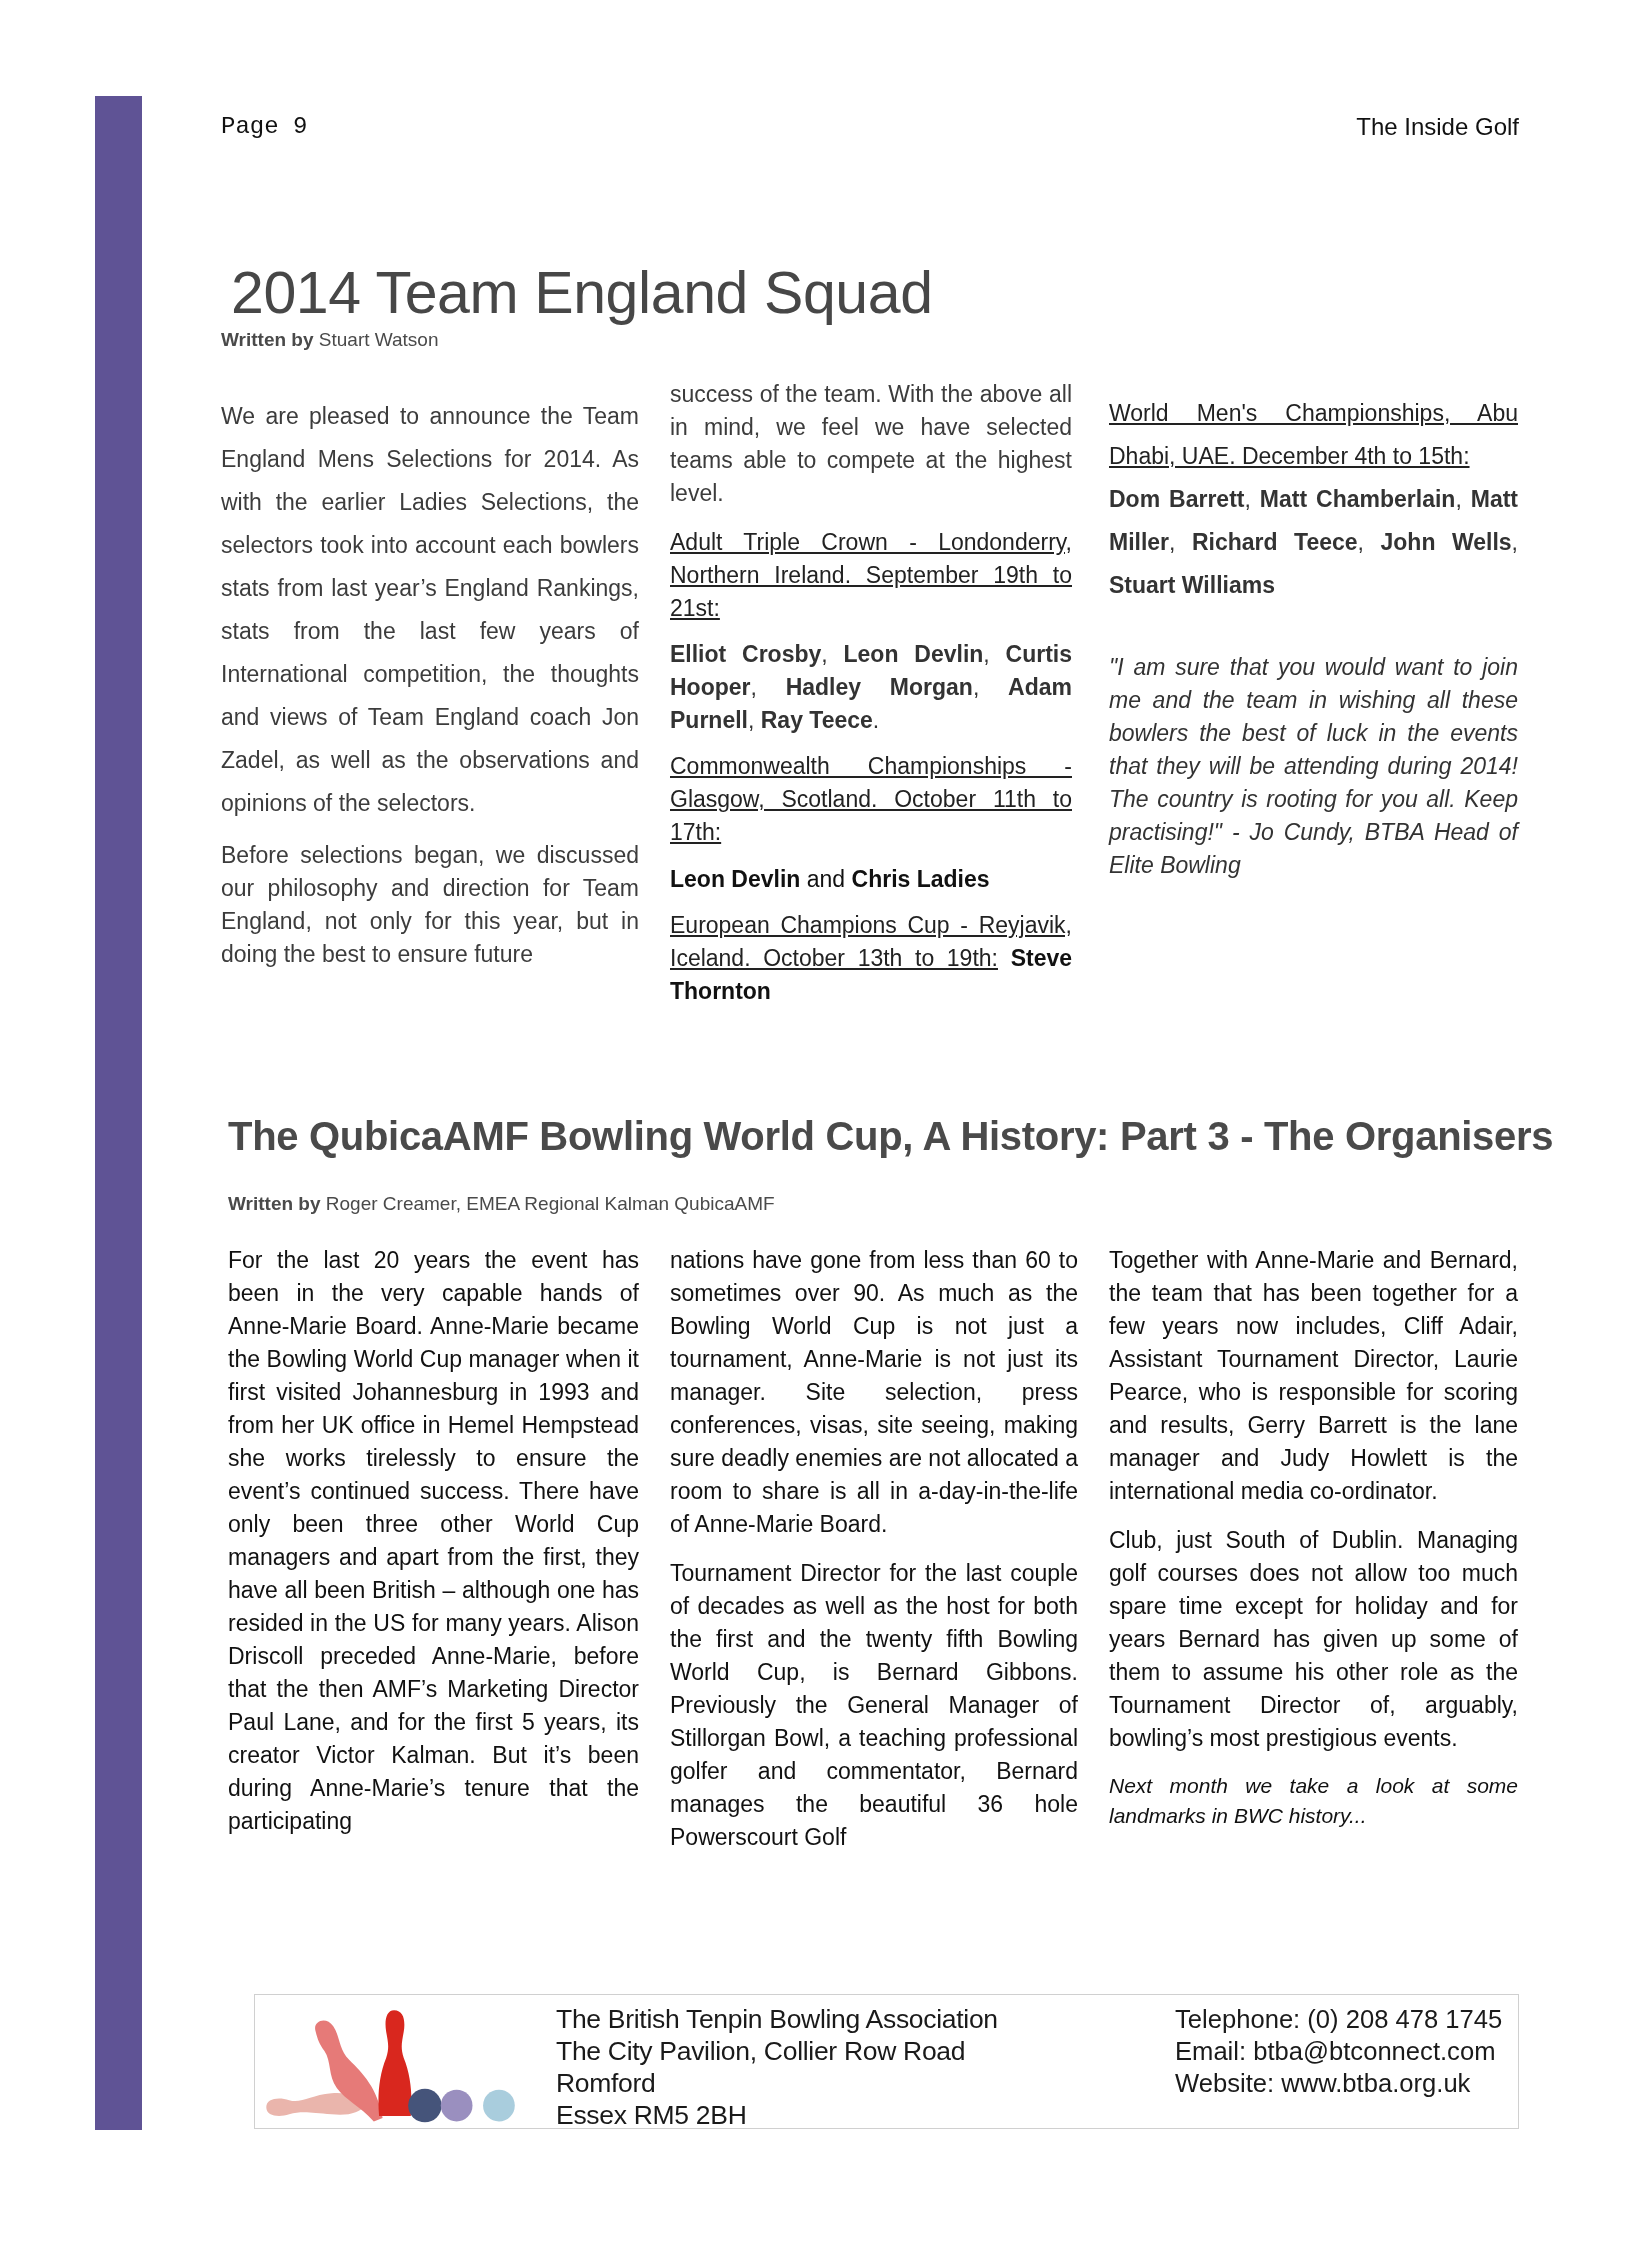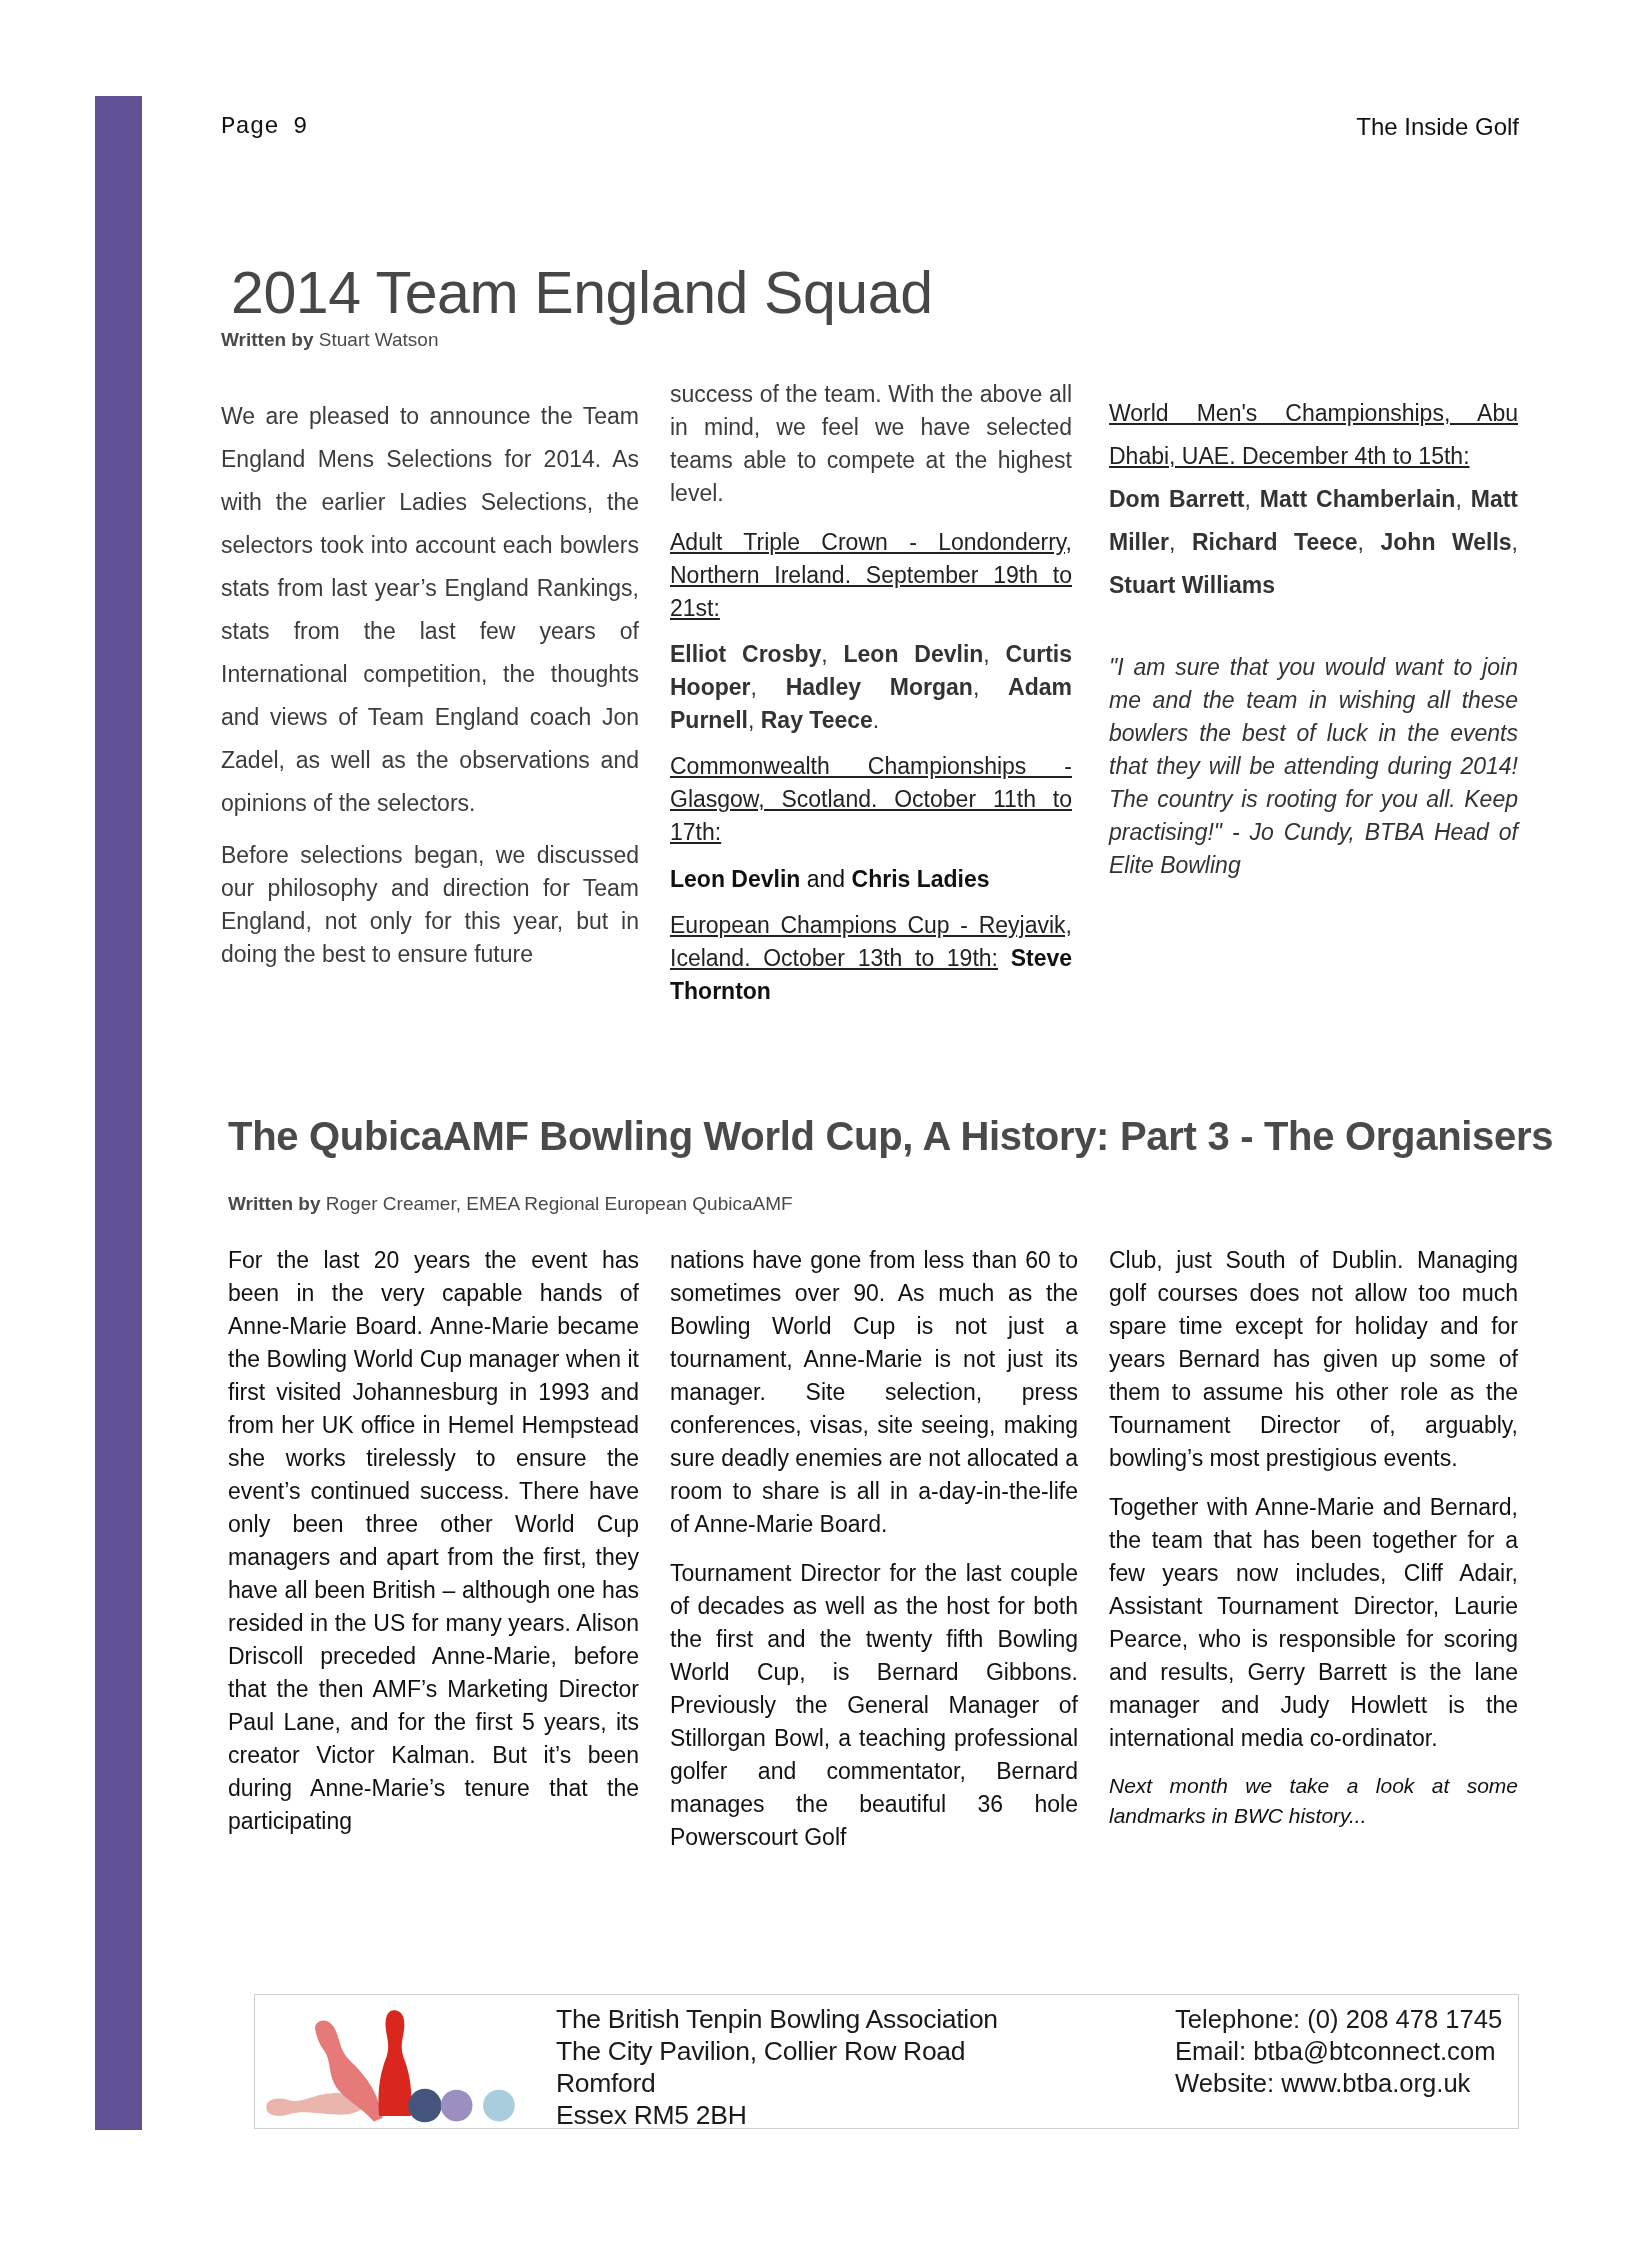--- a/index.html
+++ b/index.html
@@ -75,33 +75,33 @@
   <p class="u" style="line-height:43px;">World Men's Championships, Abu Dhabi, UAE.  December 4th to 15th:</p>
   <p class="names">
     <span>Dom Barrett</span><span class="sep">, </span><span>Matt Chamberlain</span><span class="sep">, </span><span>Matt Miller</span><span class="sep">, </span><span>Richard Teece</span><span class="sep">, </span><span>John Wells</span><span class="sep">, </span><span>Stuart Williams</span>
   </p>
   <p class="quote">"I am sure that you would want to join me and the team in wishing all these bowlers the best of luck in the events that they will be attending during 2014!  The country is rooting for you all.  Keep practising!" - Jo Cundy, BTBA Head of Elite Bowling</p>
 </div>
 
 <h2 class="abs title2" style="margin:0;font-weight:bold;">The QubicaAMF Bowling World Cup, A History: Part 3 - The Organisers</h2>
 <div class="abs byline" style="left:228px;top:1193px;">
   <b>Written by</b>
-  <span>Roger Creamer, EMEA Regional European QubicaAMF</span>
+  <span>Roger Creamer, EMEA Regional Kalman QubicaAMF</span>
 </div>
 
 <div class="col a2-col a2-col1">
   <p>For the last 20 years the event has been in the very capable hands of Anne-Marie Board. Anne-Marie became the Bowling World Cup manager when it first visited Johannesburg in 1993 and from her UK office in Hemel Hempstead she works tirelessly to ensure the event’s continued success. There have only been three other World Cup managers and apart from the first, they have all been British – although one has resided in the US for many years. Alison Driscoll preceded Anne-Marie, before that the then AMF’s Marketing Director Paul Lane,   and for the first 5 years, its creator Victor Kalman. But it’s been during Anne-Marie’s tenure that the participating</p>
 </div>
 <div class="col a2-col a2-col2">
   <p>nations have gone from less than 60 to sometimes over 90. As much as the Bowling World Cup is not just a tournament, Anne-Marie is not just its manager. Site selection, press conferences, visas, site seeing, making sure deadly enemies are not allocated a room to share is all in a-day-in-the-life of Anne-Marie Board.</p>
   <p>Tournament Director for the last couple of decades as well as the host for both the first and the twenty fifth Bowling World Cup, is Bernard Gibbons. Previously the General Manager of Stillorgan Bowl, a teaching professional golfer and commentator, Bernard manages the beautiful 36 hole Powerscourt Golf</p>
 </div>
 <div class="col a2-col a2-col3">
+  <p>Together with Anne-Marie and Bernard, the team that has been together for a few years now includes, Cliff Adair, Assistant Tournament Director, Laurie Pearce, who is responsible for scoring and results, Gerry Barrett is the lane manager and Judy Howlett is the international media co-ordinator.</p>
   <p>Club, just South of Dublin. Managing golf courses does not allow too much spare time except for holiday and for years Bernard has given up some of them to assume his other role as the Tournament Director of, arguably, bowling’s most prestigious events.</p>
-  <p>Together with Anne-Marie and Bernard, the team that has been together for a few years now includes, Cliff Adair, Assistant Tournament Director, Laurie Pearce, who is responsible for scoring and results, Gerry Barrett is the lane manager and Judy Howlett is the international media co-ordinator.</p>
   <p class="italic-note">Next month we take a look at some landmarks in BWC history...</p>
 </div>
 
 <div class="abs footer-box"></div>
 
 <svg class="abs logo" viewBox="0 0 320 140" width="282" height="124">
 
   <path d="M6,118 C6,108 20,106 32,110 C46,114 56,104 80,102 C100,100 112,108 118,116 C112,124 100,128 80,126 C56,124 46,122 32,126 C20,130 6,128 6,118 Z" fill="#eab5ac"></path>
 
   <path d="M62,32 C58,20 74,14 82,26 C90,38 88,52 100,64 C116,80 132,96 138,130 L128,134 C112,116 96,110 86,96 C76,82 80,66 72,54 C66,46 64,40 62,32 Z" fill="#e67a78"></path>

